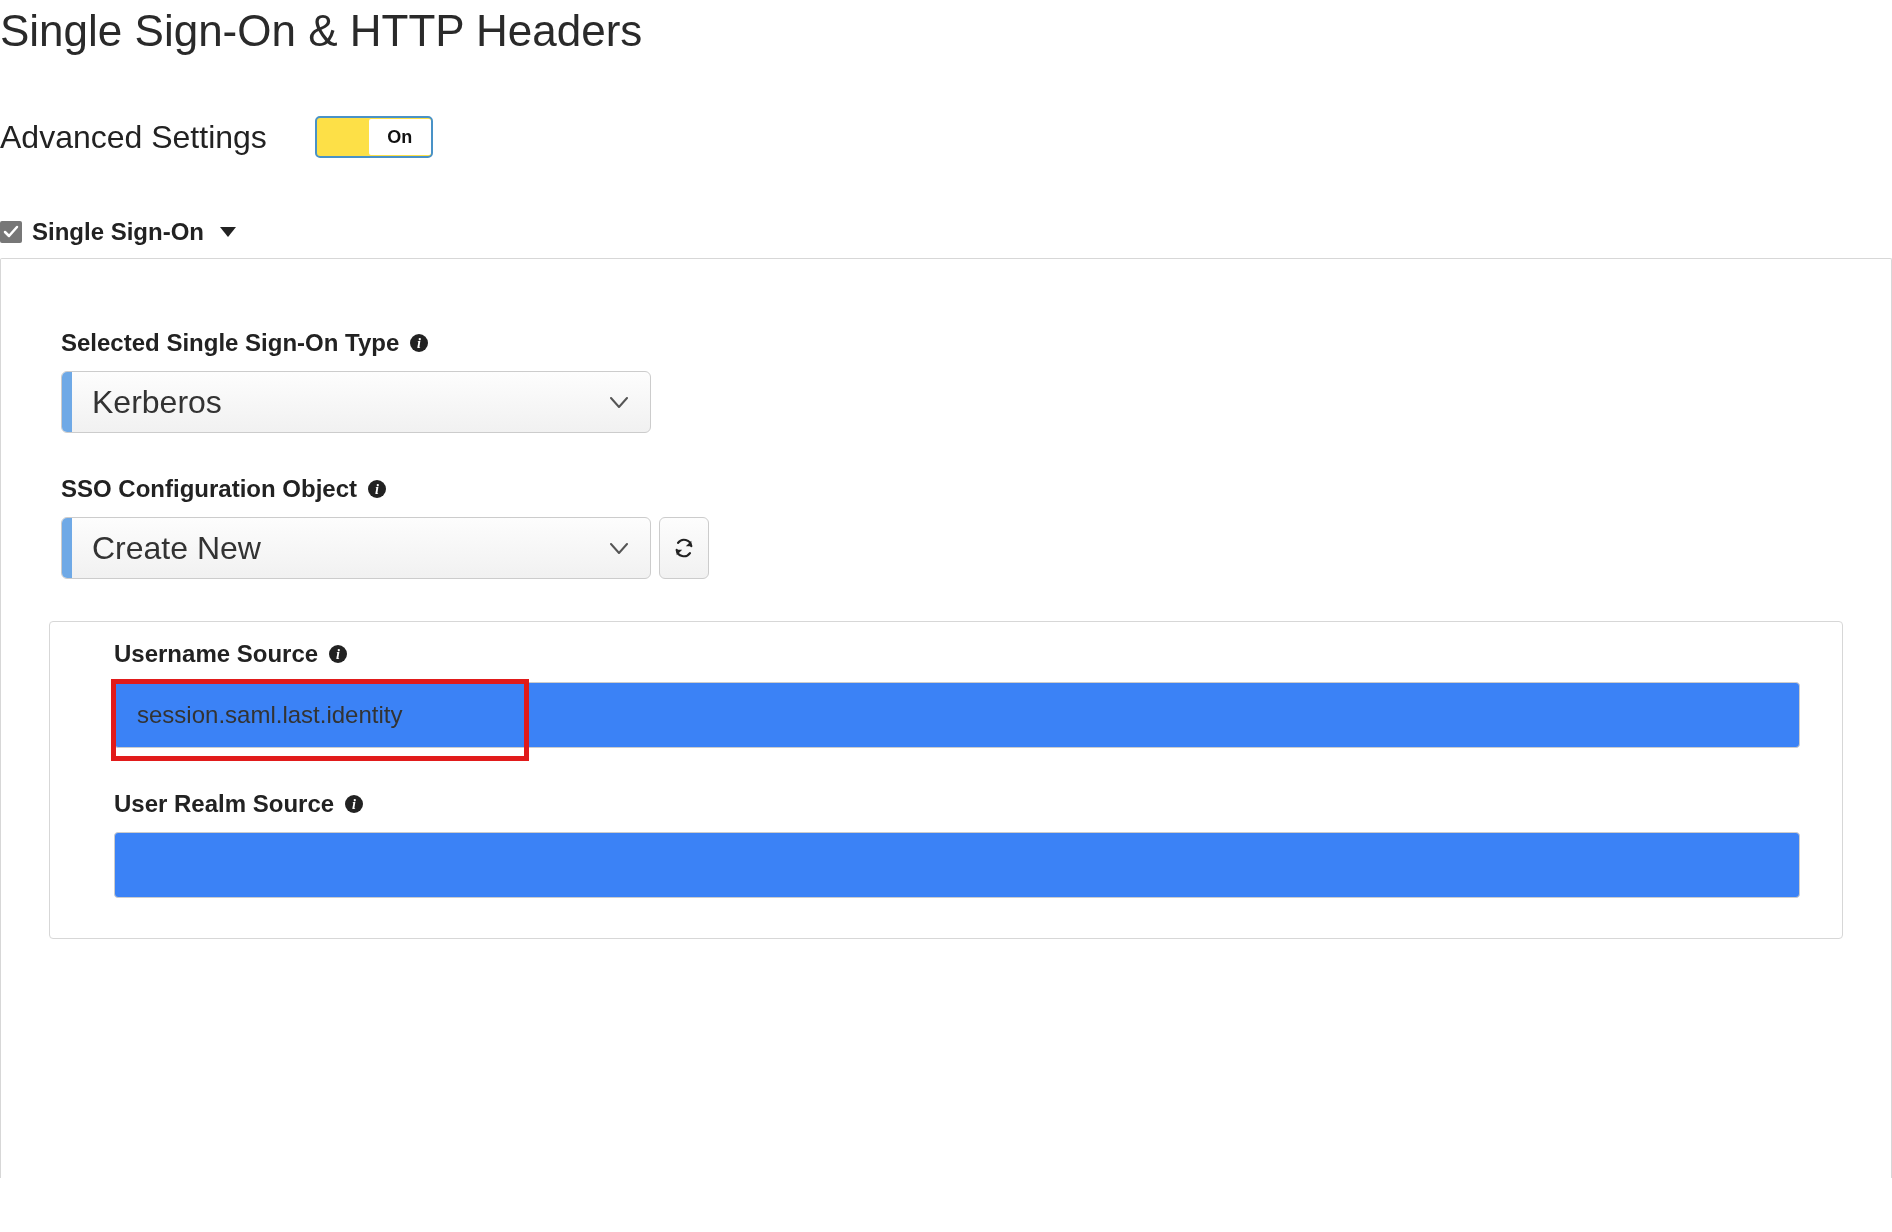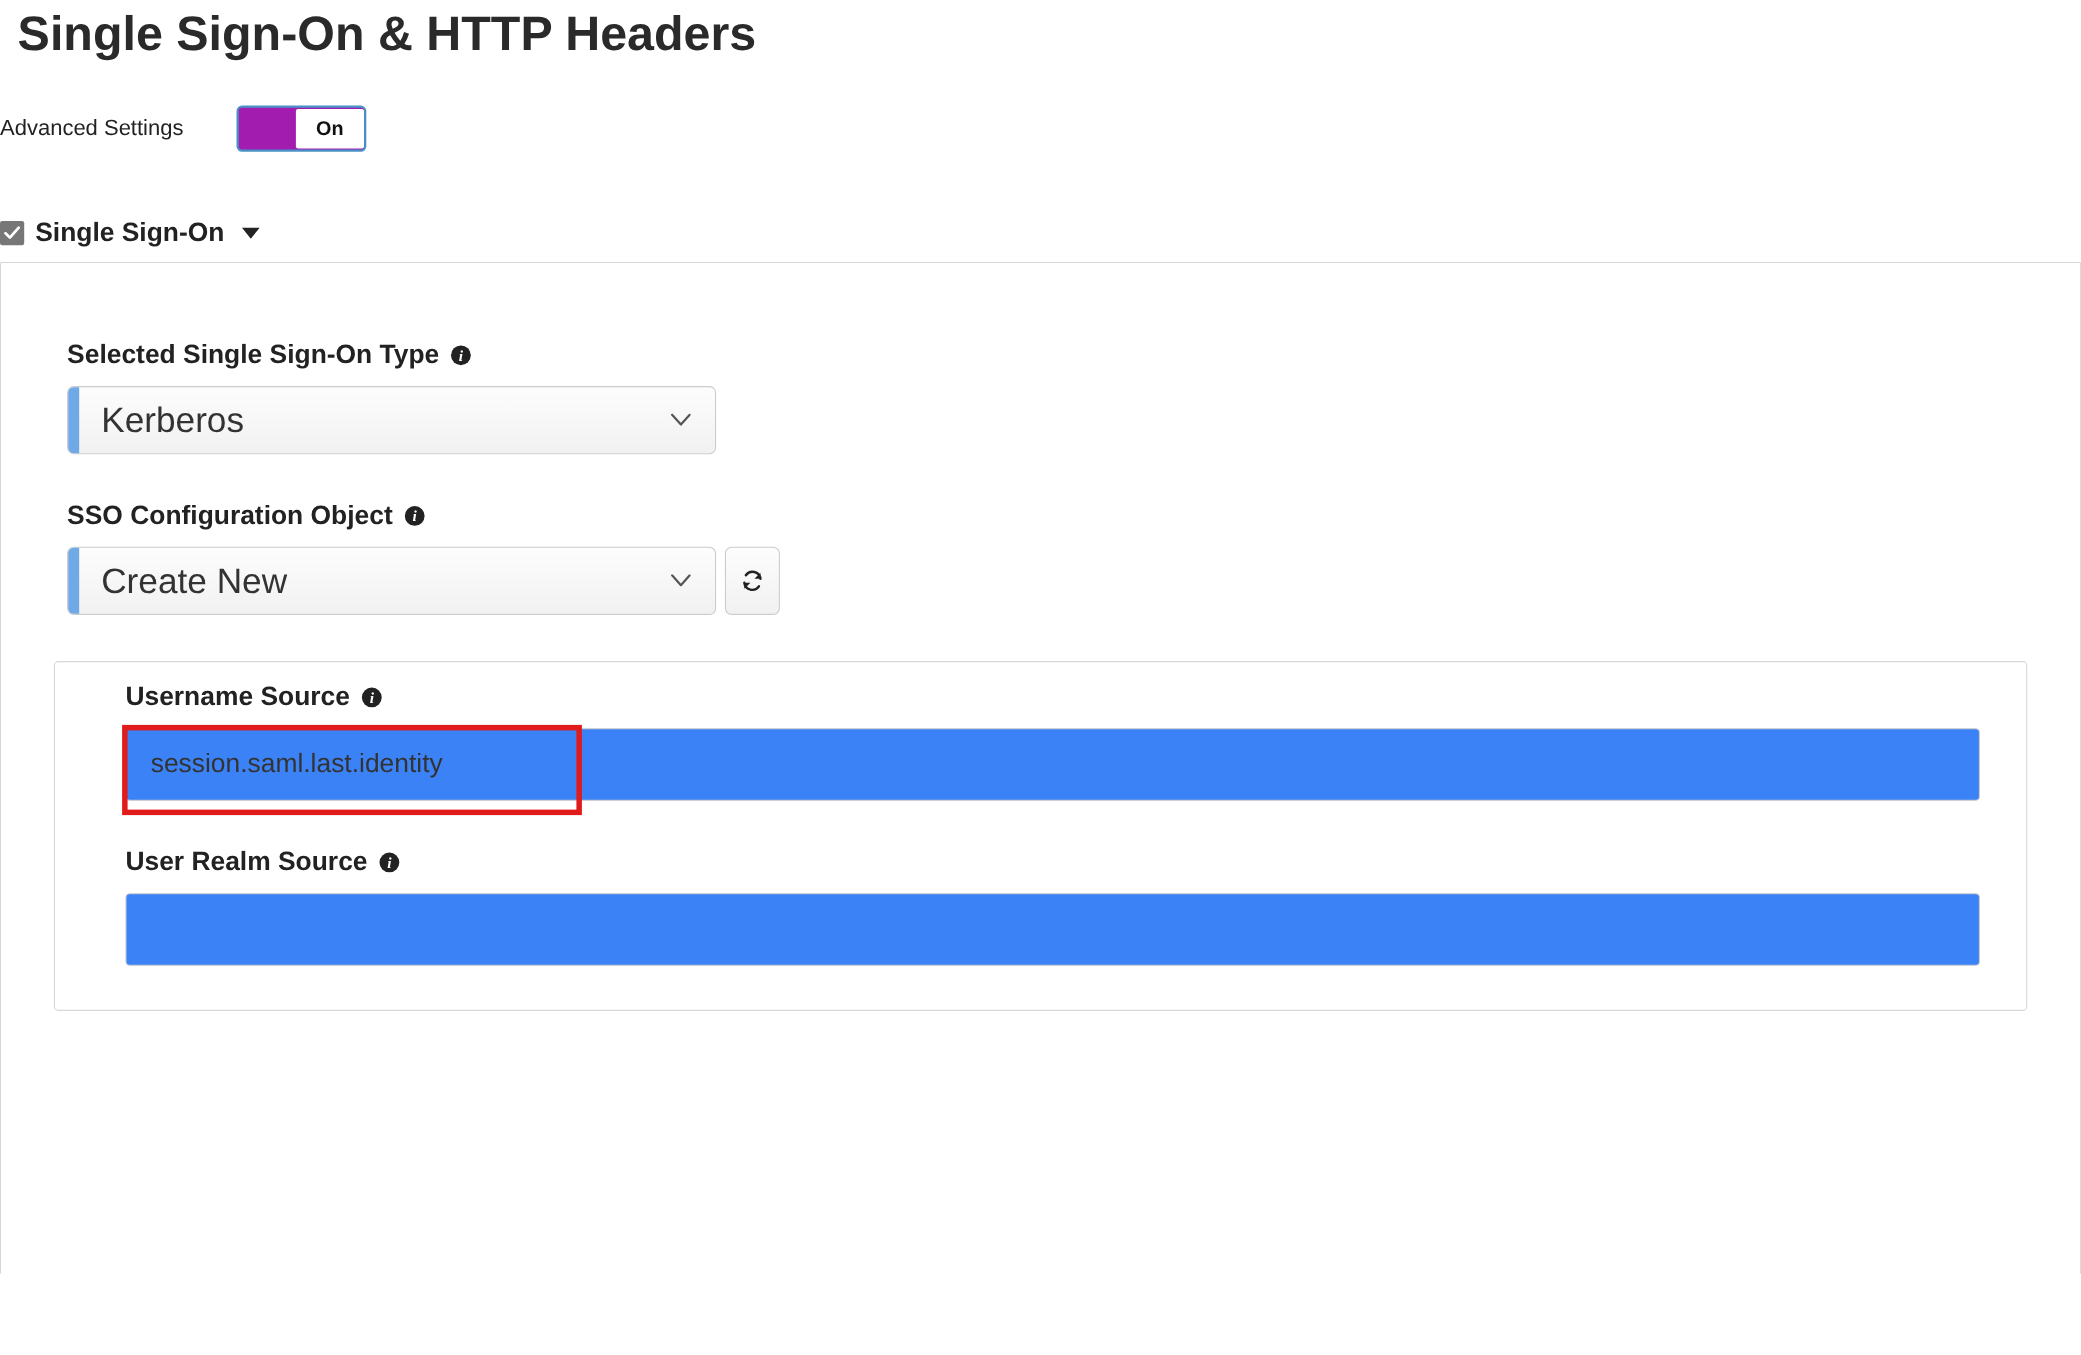--- a/index.html
+++ b/index.html
@@ -13,41 +13,41 @@
   }
   .page {
     width: 1892px;
     min-height: 1232px;
     padding: 0;
     position: relative;
     border-bottom: 1px solid #d7d7d7;
   }
   h1.page-title {
     font-size: 44px;
-    font-weight: 700;
-    margin: 6px 0 40px 0;
-    padding-left: 16px;
+    font-weight: 400;
+    margin: 6px 0 60px 0;
+    padding-left: 0;
     color: #2a2a2a;
   }
   .adv-row {
     display: flex;
     align-items: center;
     gap: 48px;
     margin-bottom: 60px;
   }
   .adv-label {
-    font-size: 20px;
+    font-size: 32px;
     color: #222;
   }
   .toggle {
     width: 118px;
     height: 42px;
     border: 2px solid #4992c7;
     border-radius: 5px;
-    background: #a21caf;
+    background: #fde047;
     display: flex;
     align-items: center;
     cursor: pointer;
     overflow: hidden;
   }
   .toggle .knob {
     margin-left: auto;
     height: 36px;
     width: 62px;
     background: #fff;

